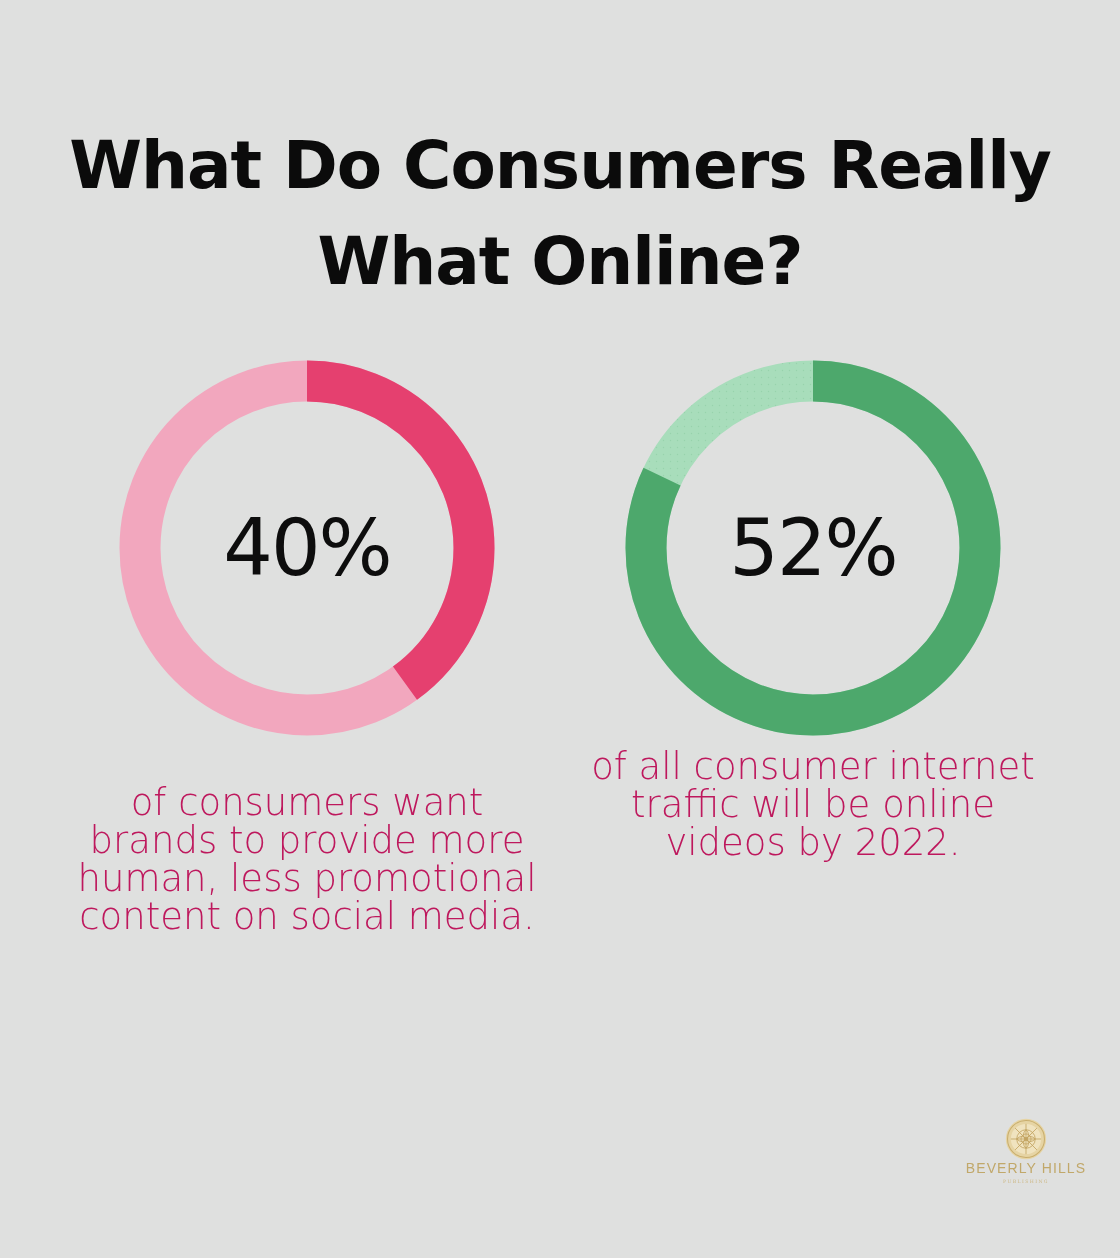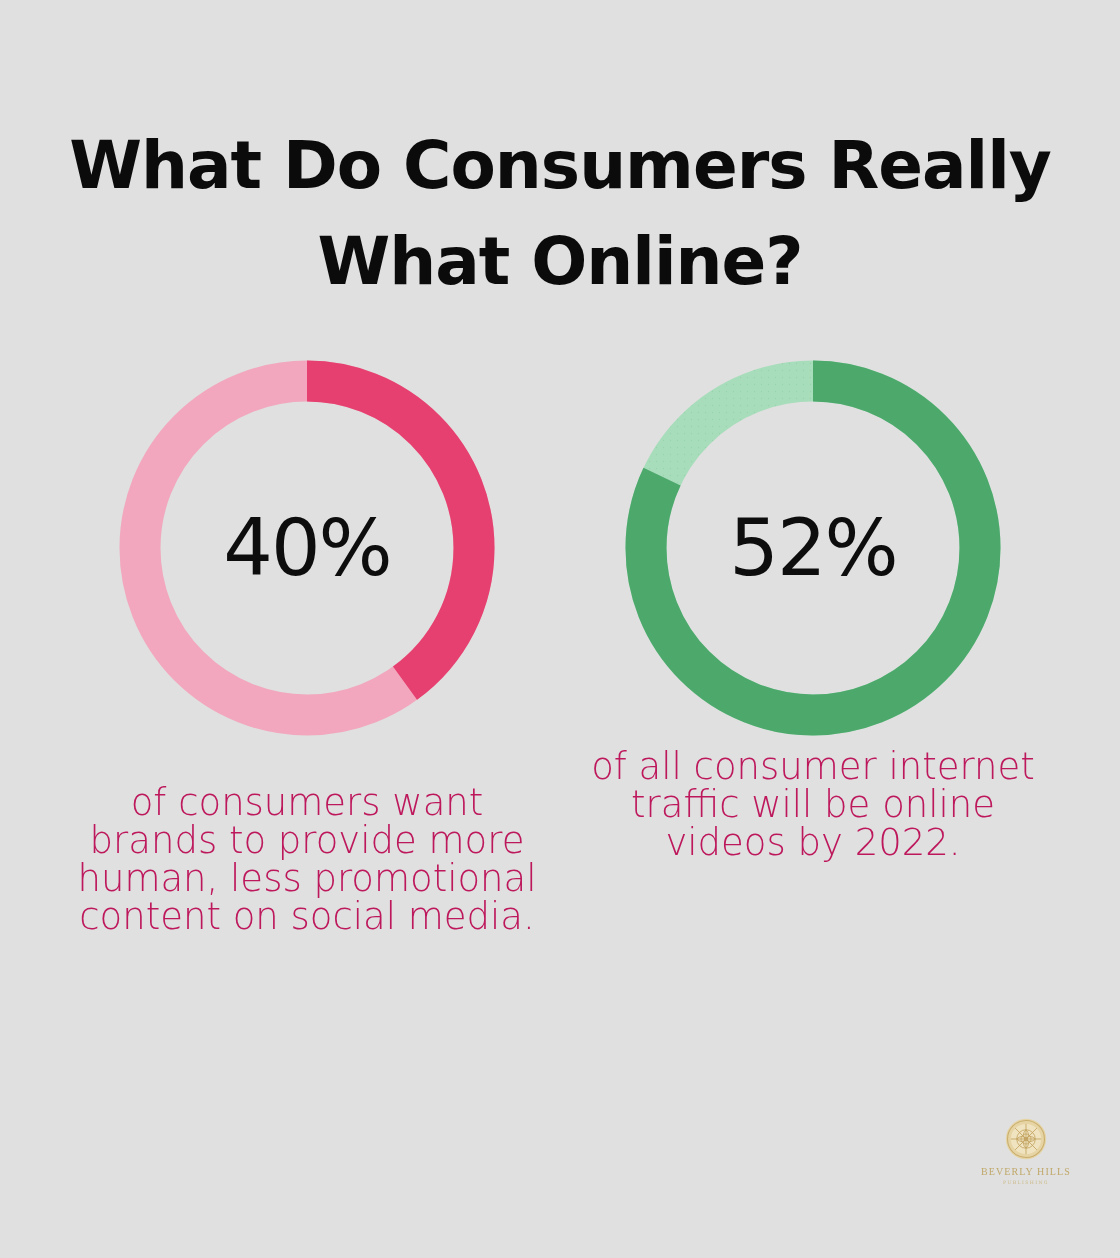--- a/index.html
+++ b/index.html
@@ -116,23 +116,23 @@
     align-items: center;
   }
 
   .logo-emblem {
     width: 42px;
     height: 42px;
     display: block;
   }
 
   .logo-name {
-    margin-top: 6px;
-    font-family: Liberation Serif, serif;
-    font-size: 10px;
+    margin-top: 0;
+    font-family: Liberation Sans, sans-serif;
+    font-size: 14px;
     letter-spacing: 1.1px;
     color: #c1a86a;
     white-space: nowrap;
   }
 
   .logo-sub {
     margin-top: 3px;
     font-family: "DejaVu Serif", serif;
     font-size: 4.6px;
     letter-spacing: 1.4px;

